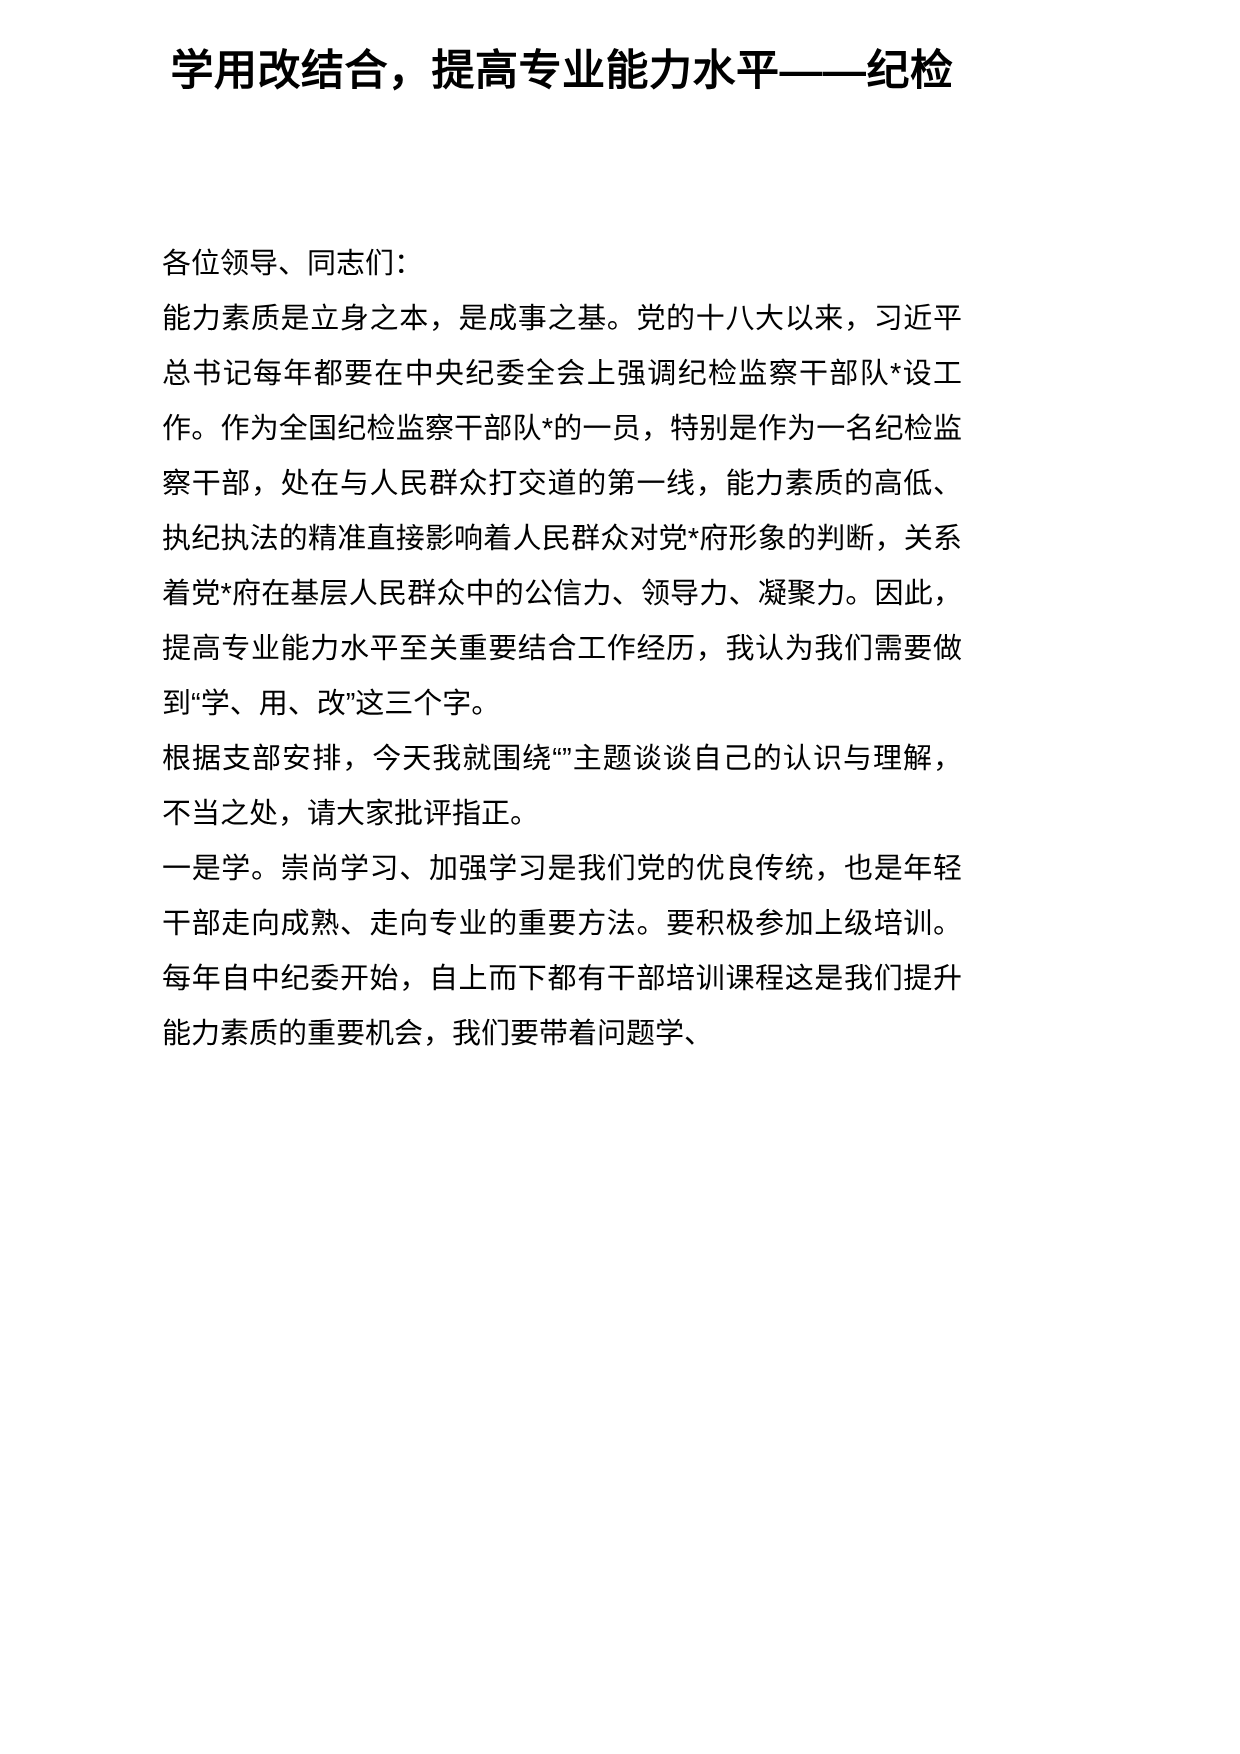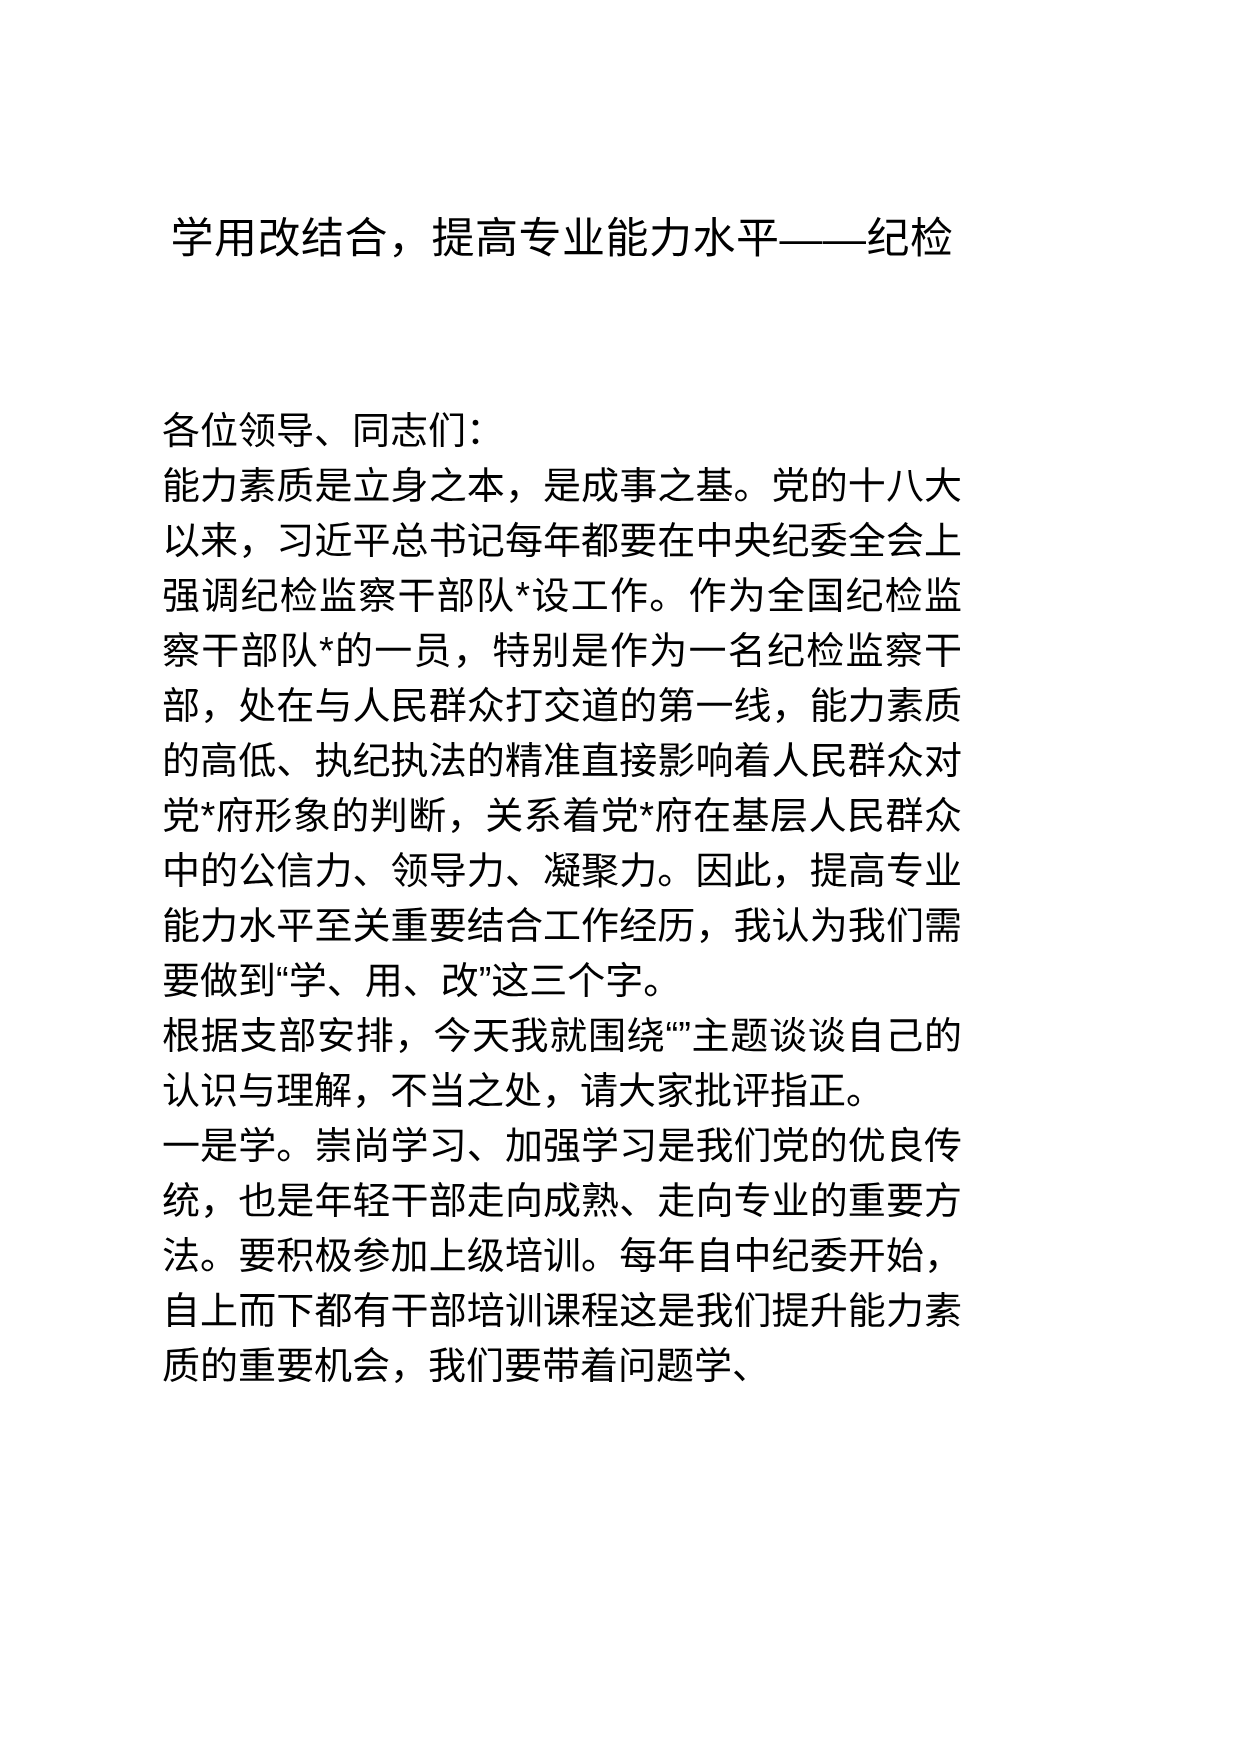--- a/index.html
+++ b/index.html
@@ -29,23 +29,22 @@
   .content {
     position: absolute;
     left: 162px;
     top: 0;
     width: 800px;
   }
 
   
   .doc-title {
     margin: 0;
-    padding-top: 168px;
     text-align: center;
-    font-weight: 400;
+    font-weight: 700;
     font-size: 43px;
     line-height: 140px;
     letter-spacing: 0.5px;
     color: #000000;
     word-break: break-all;
   }
   .title-line {
     display: block;
   }
   .title-line-2 {
@@ -53,21 +52,21 @@
   }
 
   
   .body-block {
     margin: 0;
     padding-top: 96px;
   }
 
   .para {
     margin: 0;
-    font-size: 38px;
+    font-size: 29px;
     line-height: 55px;
     text-align: justify;
     text-justify: inter-character;
     word-break: break-all;
     letter-spacing: 0px;
     color: #000000;
   }
   .para + .para {
     margin-top: 0;
   }

